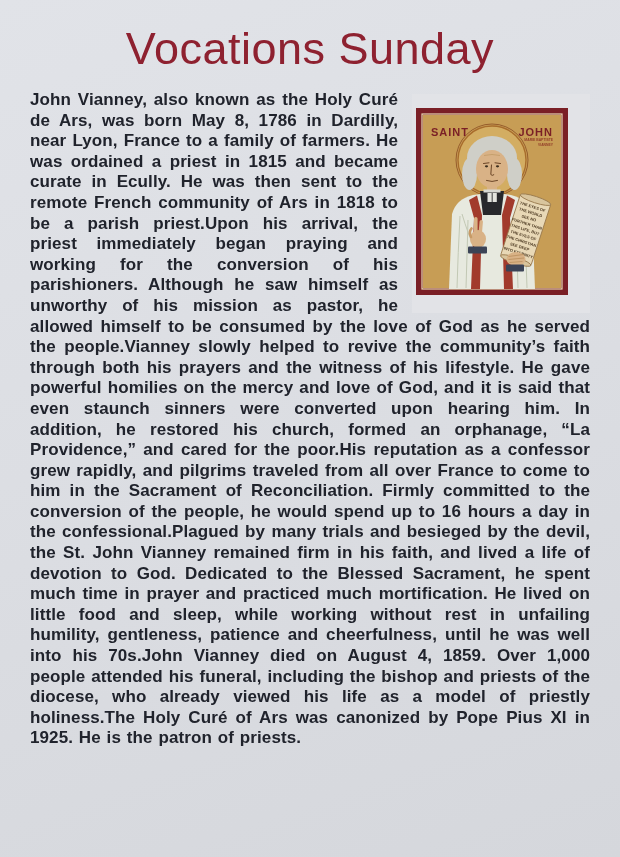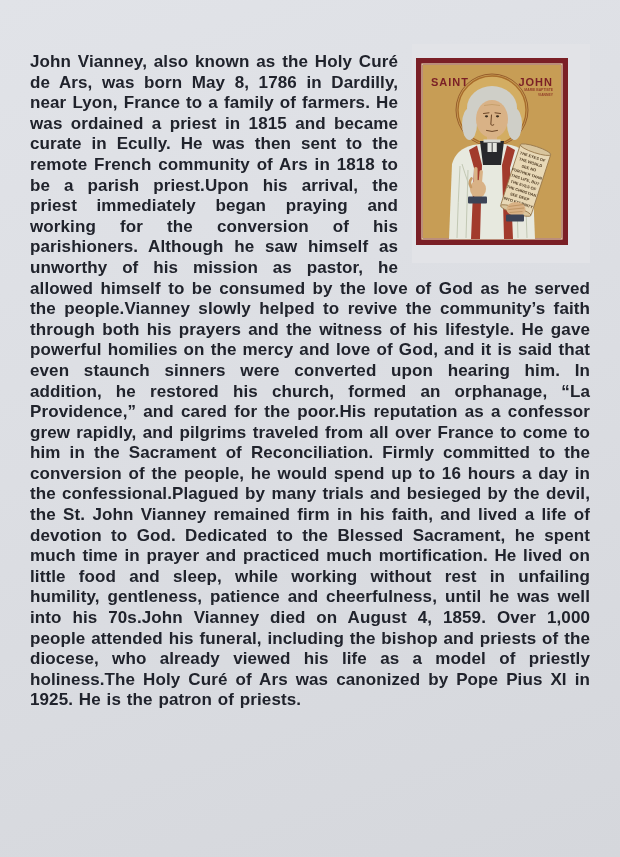--- a/index.html
+++ b/index.html
@@ -40,35 +40,36 @@
   }
   .saint-name {
     margin: 10px 0 0 0;
     padding-left: 4px;
     font-size: 40px;
     line-height: 40px;
     font-weight: 700;
     color: #8e2130;
   }
   .body-text {
-    margin: 28px 0 0 0;
+    margin: 16px 0 0 0;
     font-size: 17px;
     line-height: 20.6px;
     font-weight: 700;
     color: #20232c;
     text-align: justify;
     letter-spacing: 0.1px;
     word-spacing: 1px;
   }
 </style>
 </head>
 <body>
 
 <div class="page">
 
+  <h1 class="page-title">Vocations Sunday</h1>
 
   <figure class="icon-figure">
     <svg width="152" height="187" viewBox="0 0 152 187" xmlns="http://www.w3.org/2000/svg">
 
       <rect x="0" y="0" width="152" height="187" fill="#7a1f26"></rect>
       <rect x="7" y="7" width="138" height="173" fill="#c79d55"></rect>
       <rect x="6" y="6" width="140" height="175" fill="none" stroke="#e7d8b2" stroke-width="1.2"></rect>
 
       <circle cx="76" cy="52" r="34" fill="#d3ad62" stroke="#a86c2c" stroke-width="1.3"></circle>
       <circle cx="76" cy="52" r="36" fill="none" stroke="#8a4d22" stroke-width="0.8"></circle>

